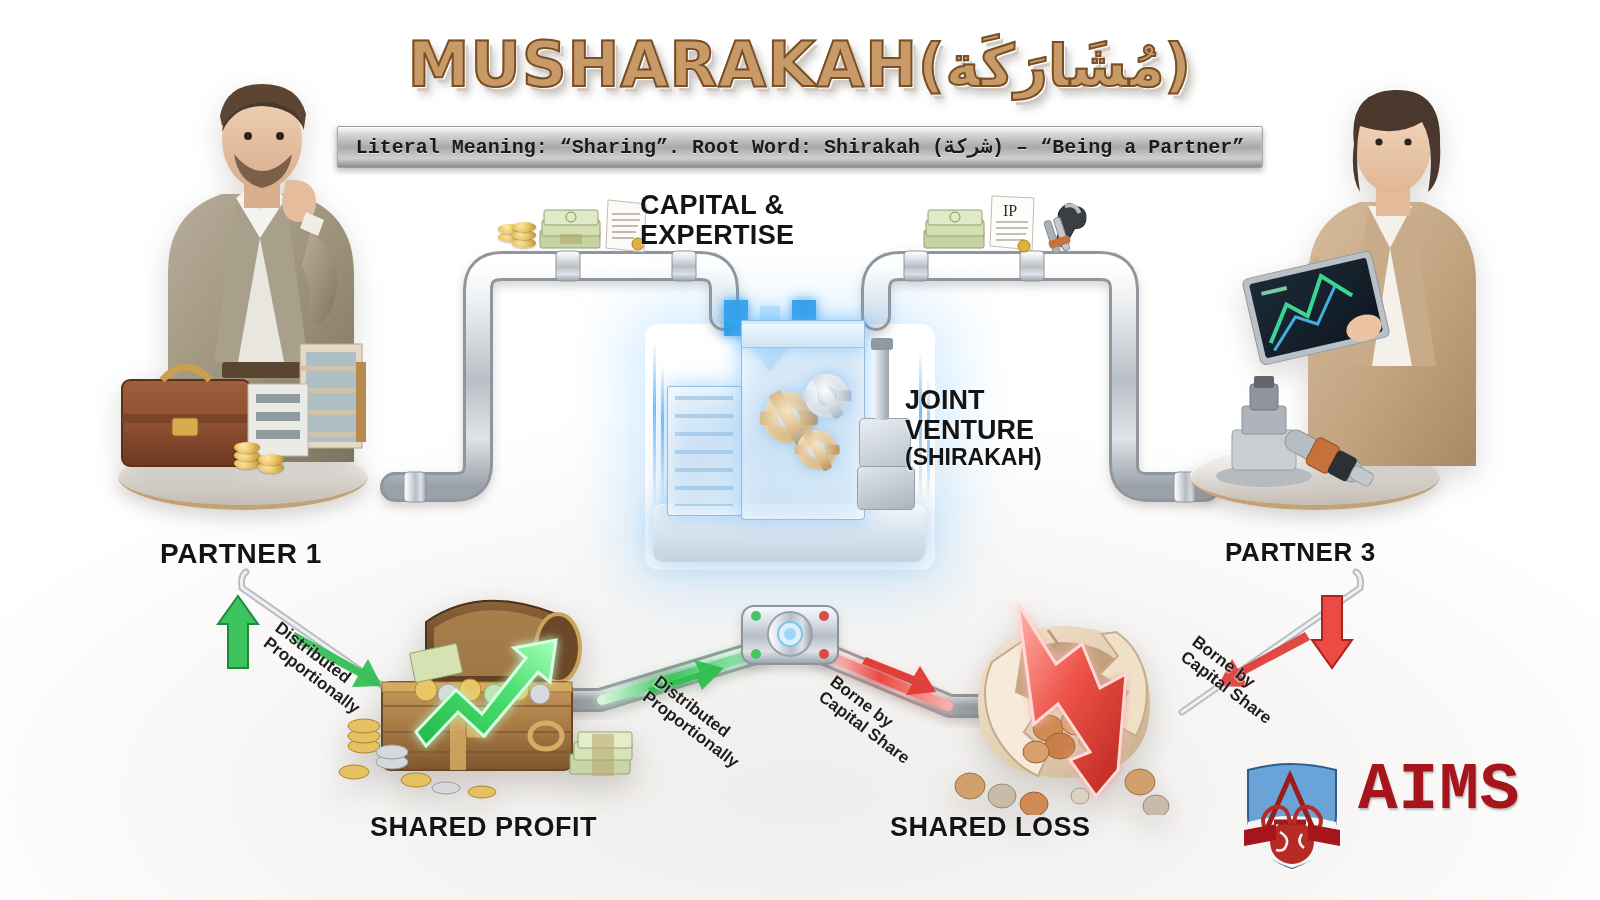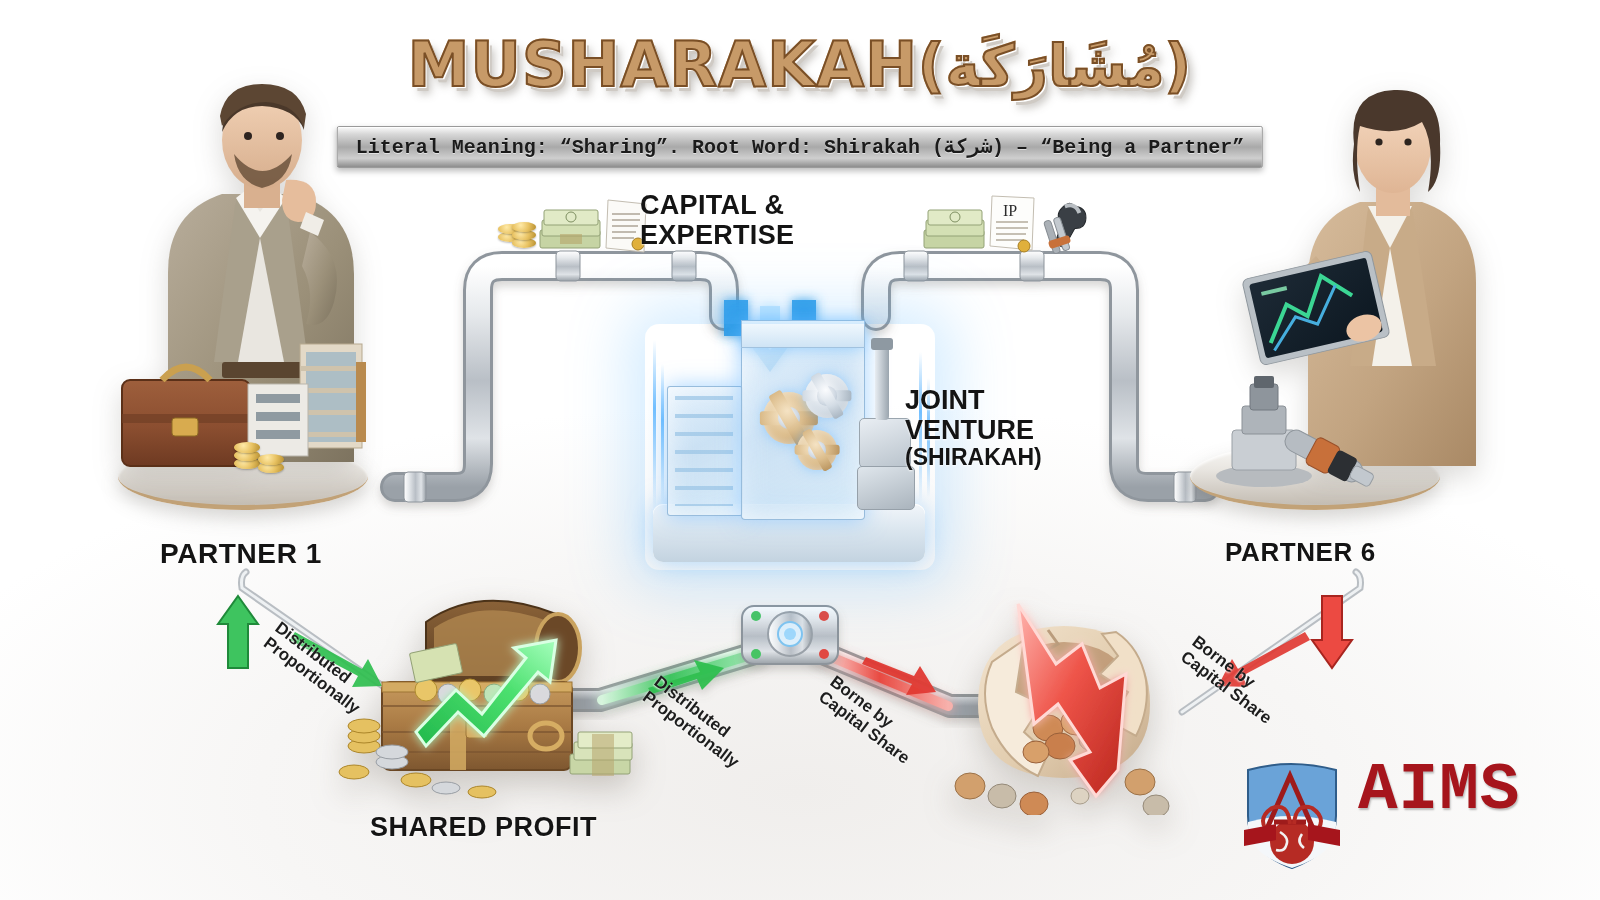--- a/index.html
+++ b/index.html
@@ -404,21 +404,21 @@
     <rect x="44" y="14" width="28" height="26" rx="3" fill="#8e959c" stroke="#727980"></rect>
     <rect x="48" y="6" width="20" height="12" rx="2" fill="#5f666d"></rect>
     <g transform="rotate(28 120 86)">
       <rect x="76" y="76" width="84" height="22" rx="10" fill="#b6bcc2" stroke="#8f969c"></rect>
       <rect x="104" y="72" width="26" height="30" rx="5" fill="#c8703a" stroke="#9a512a"></rect>
       <rect x="128" y="74" width="22" height="26" rx="4" fill="#2c2f33"></rect>
       <rect x="150" y="80" width="22" height="14" rx="4" fill="#c2c8ce" stroke="#969ca2"></rect>
     </g>
   </svg>
 
-  <div class="abs hdg" id="partner2-label">PARTNER 6</div>
+  <div class="abs hdg" id="partner2-label">PARTNER 3</div>
 
   <div class="abs" style="left:498px;top:206px;width:46px;height:46px;">
     <div class="coin" style="left:0;top:26px;width:24px;height:10px;"></div>
     <div class="coin" style="left:0;top:18px;width:24px;height:10px;"></div>
     <div class="coin" style="left:14px;top:32px;width:24px;height:10px;"></div>
     <div class="coin" style="left:14px;top:24px;width:24px;height:10px;"></div>
     <div class="coin" style="left:14px;top:16px;width:24px;height:10px;"></div>
   </div>
   <svg class="abs" style="left:536px;top:204px;" width="70" height="50">
     <rect x="4" y="26" width="60" height="18" rx="2" fill="#c6d4a4" stroke="#93a276"></rect>
@@ -642,20 +642,21 @@
     <g>
       <ellipse cx="20" cy="186" rx="15" ry="13" fill="#d2a06d" stroke="#9a7046"></ellipse>
       <ellipse cx="52" cy="196" rx="14" ry="12" fill="#c8bca9" stroke="#938877"></ellipse>
       <ellipse cx="84" cy="204" rx="14" ry="12" fill="#cf8a55" stroke="#99603a"></ellipse>
       <ellipse cx="190" cy="182" rx="15" ry="13" fill="#d2a06d" stroke="#9a7046"></ellipse>
       <ellipse cx="206" cy="206" rx="13" ry="11" fill="#c8bca9" stroke="#938877"></ellipse>
       <ellipse cx="130" cy="196" rx="9" ry="8" fill="#ddd3c2" stroke="#a69a88"></ellipse>
     </g>
   </svg>
 
+  <div class="abs hdg" id="loss-label">SHARED LOSS</div>
 
   <div class="abs flowcap" id="cap-left-outer">
     <div>Distributed</div>
     <div>Proportionally</div>
   </div>
   <div class="abs flowcap" id="cap-left-inner">
     <div>Distributed</div>
     <div>Proportionally</div>
   </div>
   <div class="abs flowcap" id="cap-right-inner">

